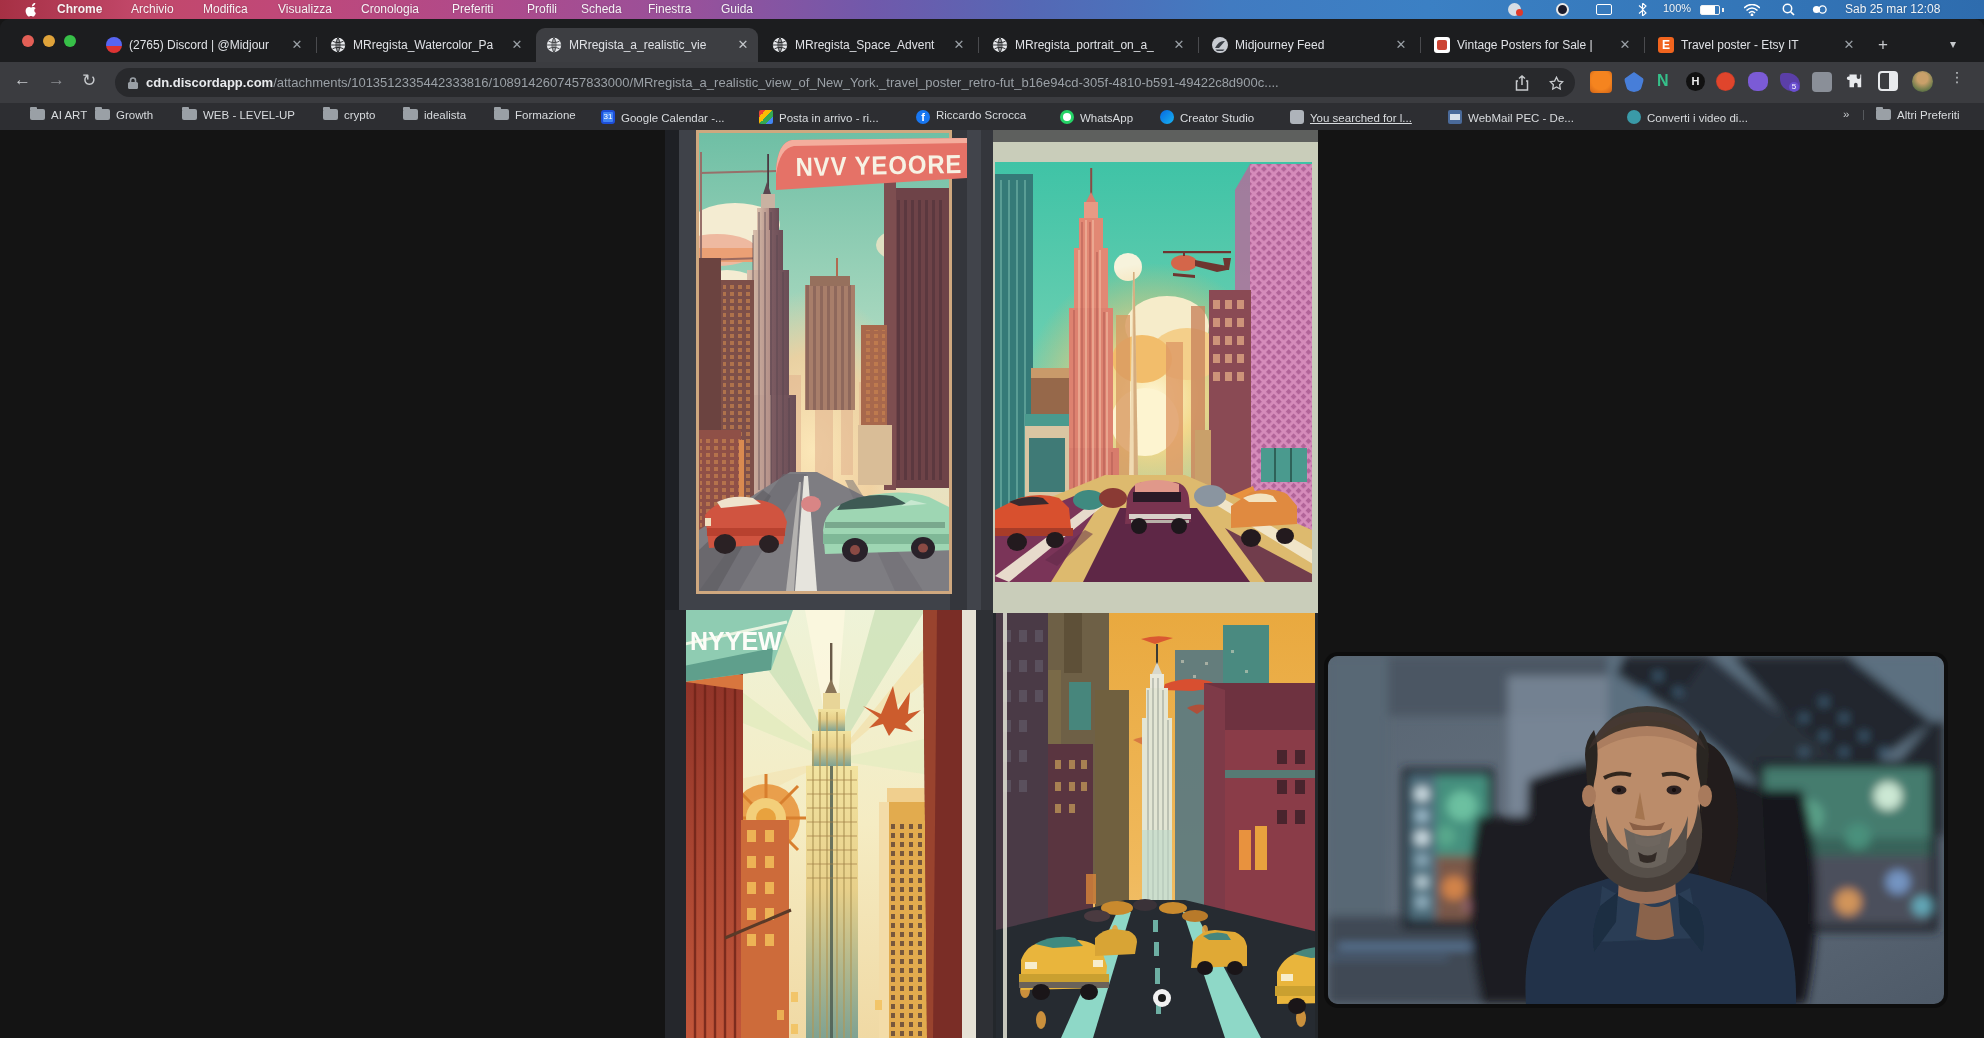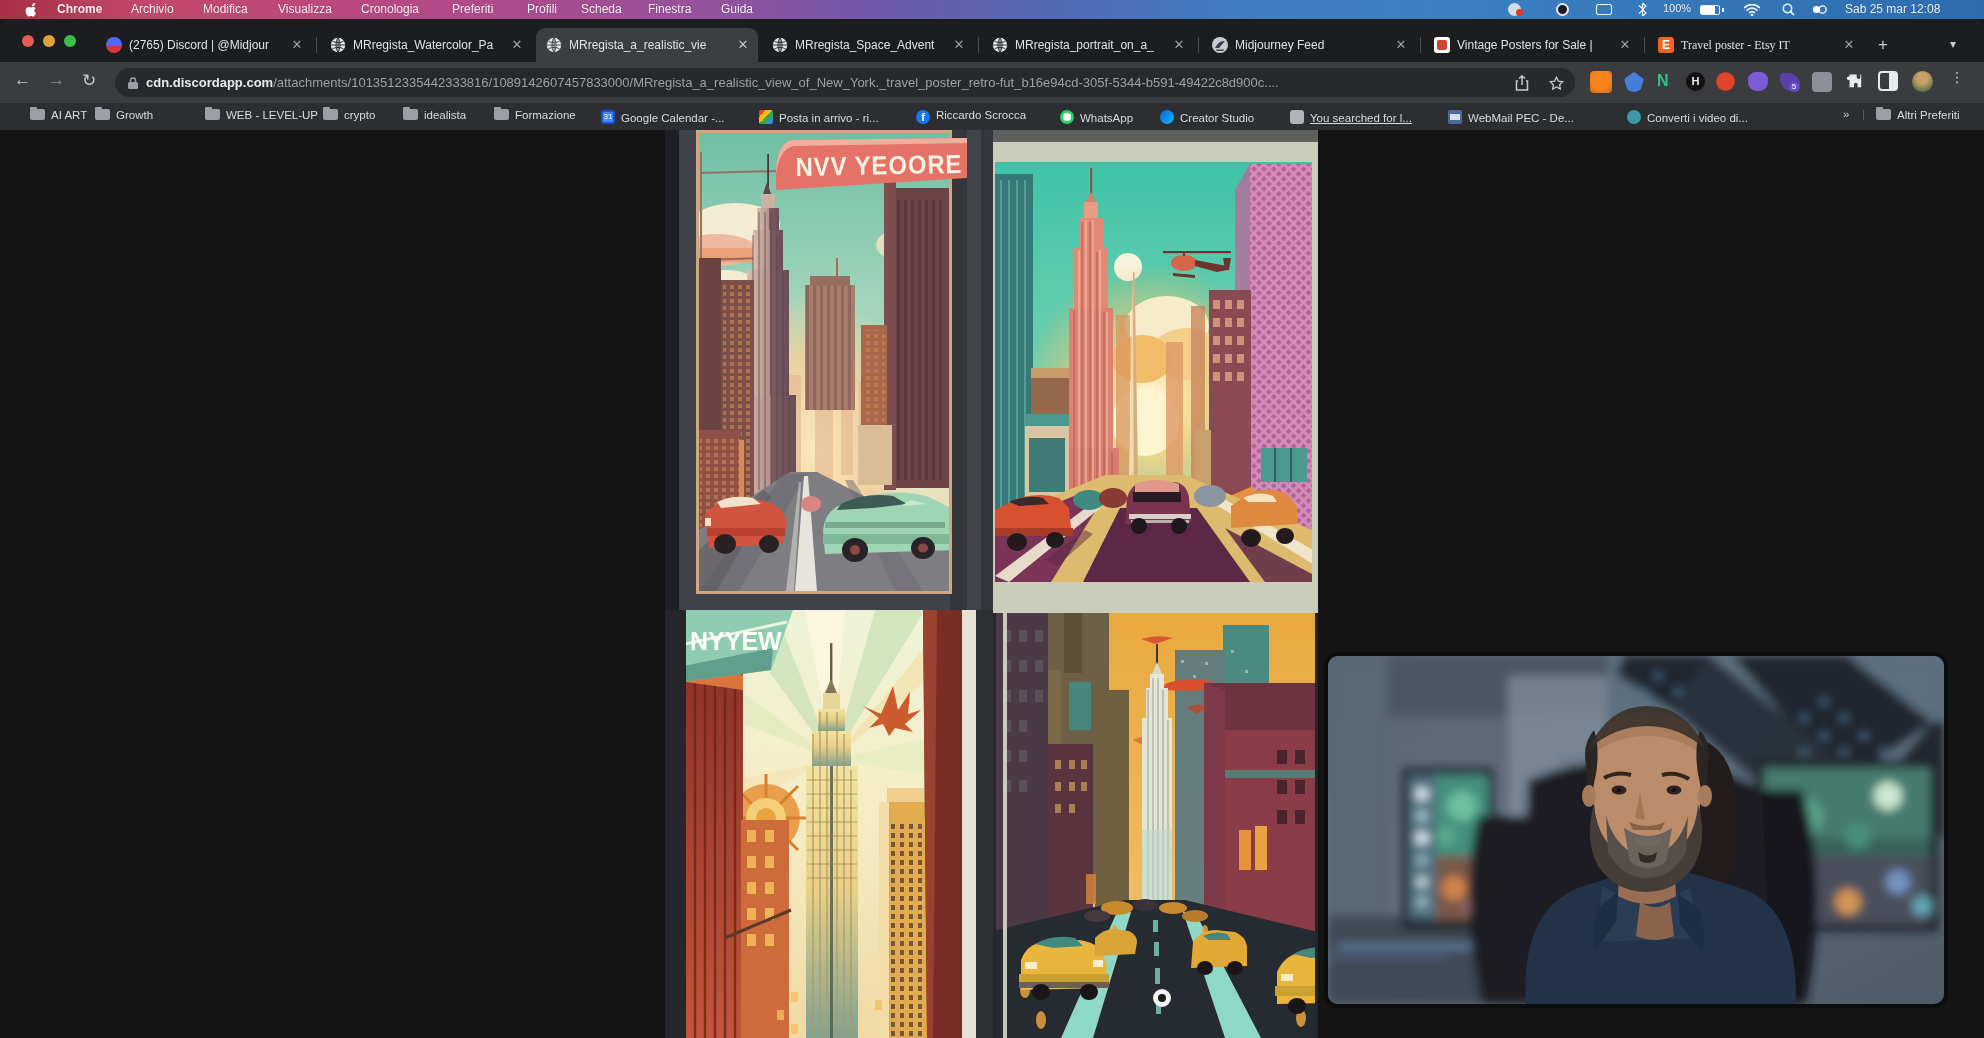--- a/index.html
+++ b/index.html
@@ -136,37 +136,37 @@
     <div class="tab" style="left:1424px;width:216px;">
       <span class="fav" style="background:#fff;border-radius:3px;">
         <span style="position:absolute;left:3px;top:3px;width:10px;height:10px;background:#c43;border-radius:2px;"></span>
       </span>
       <span class="ttl" style="width:154px;">Vintage Posters for Sale |</span>
       <span class="x">✕</span>
     </div>
     <div class="tabsep" style="left:1644px;"></div>
     <div class="tab" style="left:1648px;width:216px;">
       <span class="fav" style="background:#f1641e;border-radius:3px;color:#fff;font-size:12px;font-weight:bold;text-align:center;line-height:16px;">E</span>
-      <span class="ttl" style="width:154px;font-family:Liberation Serif, serif;">Travel poster - Etsy IT</span>
+      <span class="ttl" style="width:154px;">Travel poster - Etsy IT</span>
       <span class="x">✕</span>
     </div>
     <span class="abs" style="left:1878px;top:16px;color:#c7cacd;font-size:17px;">+</span>
     <span class="abs" style="left:1950px;top:18px;color:#c7cacd;font-size:12px;">▾</span>
   </div>
 
   <div id="toolbar" class="abs">
     <span class="navic" style="left:14px;">←</span>
     <span class="navic" style="left:48px;color:#8b8e92;">→</span>
     <span class="navic" style="left:82px;">↻</span>
     <div id="urlpill">
       <svg class="abs" style="left:12px;top:8px;" width="12" height="14" viewBox="0 0 12 14">
         <rect x="1" y="6" width="10" height="7" rx="1.5" fill="#9aa0a6"></rect>
         <path d="M3.5 6V4.5a2.5 2.5 0 0 1 5 0V6" stroke="#9aa0a6" stroke-width="1.6" fill="none"></path>
       </svg>
-      <span class="abs" style="left:31px;font-size:13px;width:1355px;overflow:hidden;white-space:nowrap;"><span style="font-weight:bold;color:#e8eaed;">cdn.discordapp.com</span><span style="color:#9aa0a6;">/attachments/1013512335442333816/1089142607457833000/MRregista_a_realistic_view_of_New_York._travel_poster_retro-fut_b16e94cd-305f-5344-b591-49422c8d900c....</span></span>
+      <span class="abs" style="left:31px;font-size:13px;width:1355px;overflow:hidden;white-space:nowrap;"><span style="font-weight:bold;color:#e8eaed;">cdn.discordapp.com</span><span style="color:#9aa0a6;">/attachments/1013512335442333816/1089142607457833000/MRregista_a_realistic_view_of_New_York._travel_poster_retro-fut_b16e94cd-305f-4810-b591-49422c8d900c....</span></span>
       <svg class="abs" style="left:1400px;top:7px;" width="14" height="16" viewBox="0 0 14 16">
         <path d="M7 1v9M4 3.5 7 1l3 2.5" stroke="#c7cacd" stroke-width="1.5" fill="none"></path>
         <path d="M3 6H1.5v9h11V6H11" stroke="#c7cacd" stroke-width="1.5" fill="none"></path>
       </svg>
       <svg class="abs" style="left:1434px;top:8px;" width="15" height="15" viewBox="0 0 15 15">
         <path d="M7.5 1.2l1.9 3.9 4.3.6-3.1 3 .7 4.3-3.8-2-3.8 2 .7-4.3-3.1-3 4.3-.6z" fill="none" stroke="#c7cacd" stroke-width="1.3"></path>
       </svg>
     </div>
     <span class="abs" style="left:1590px;top:9px;width:22px;height:22px;background:radial-gradient(circle at 50% 42%,#f5841f 55%,#cd6116 100%);border-radius:4px;"></span>
     <span class="abs" style="left:1624px;top:10px;width:20px;height:20px;background:#4a8af4;border-radius:50%;opacity:.85;clip-path:polygon(50% 0,100% 35%,80% 100%,20% 100%,0 35%);"></span>
@@ -183,21 +183,21 @@
     <span class="abs" style="left:1878px;top:9px;width:20px;height:20px;border:2px solid #e8eaed;border-radius:4px;">
       <span class="abs" style="right:0;top:0;width:7px;height:16px;background:#e8eaed;"></span>
     </span>
     <span class="abs" style="left:1912px;top:9px;width:21px;height:21px;border-radius:50%;background:radial-gradient(circle at 50% 35%,#c9a06a 30%,#6a7a4a 70%,#3a4a3a);"></span>
     <span class="abs" style="left:1950px;top:7px;color:#c7cacd;font-size:14px;letter-spacing:0;">⋮</span>
   </div>
 
   <div id="bookbar" class="abs">
     <span class="bm" style="left:30px;"><span class="fold"></span>AI ART</span>
     <span class="bm" style="left:95px;"><span class="fold"></span>Growth</span>
-    <span class="bm" style="left:182px;margin-left:23px;"><span class="fold"></span>WEB - LEVEL-UP</span>
+    <span class="bm" style="left:182px;"><span class="fold"></span>WEB - LEVEL-UP</span>
     <span class="bm" style="left:323px;"><span class="fold"></span>crypto</span>
     <span class="bm" style="left:403px;"><span class="fold"></span>idealista</span>
     <span class="bm" style="left:494px;"><span class="fold"></span>Formazione</span>
     <span class="bm" style="left:601px;"><span class="fico" style="background:#1d4ed8;"><span class="abs" style="left:2px;top:2px;width:10px;height:10px;background:#4285f4;border-radius:1px;color:#fff;font-size:8px;line-height:10px;text-align:center;">31</span></span>Google Calendar -...</span>
     <span class="bm" style="left:759px;"><span class="fico" style="background:linear-gradient(135deg,#ea4335 25%,#fbbc04 25% 50%,#34a853 50% 75%,#4285f4 75%);border-radius:2px;"></span>Posta in arrivo - ri...</span>
     <span class="bm" style="left:916px;"><span class="fico" style="background:#1877f2;border-radius:50%;color:#fff;font-weight:bold;font-size:11px;text-align:center;line-height:14px;">f</span>Riccardo Scrocca</span>
     <span class="bm" style="left:1060px;"><span class="fico" style="background:#25d366;border-radius:50%;"><span class="abs" style="left:3px;top:3px;width:8px;height:8px;background:#fff;border-radius:50%;"></span></span>WhatsApp</span>
     <span class="bm" style="left:1160px;"><span class="fico" style="background:linear-gradient(135deg,#0668e1,#18b3f0);border-radius:50%;"></span>Creator Studio</span>
     <span class="bm" style="left:1290px;text-decoration:underline;"><span class="fico" style="background:#aeb3ba;"></span>You searched for l...</span>
     <span class="bm" style="left:1448px;"><span class="fico" style="background:#4a6a9a;border-radius:2px;"><span class="abs" style="left:2px;top:4px;width:10px;height:6px;background:#d8e0ea;"></span></span>WebMail PEC - De...</span>

